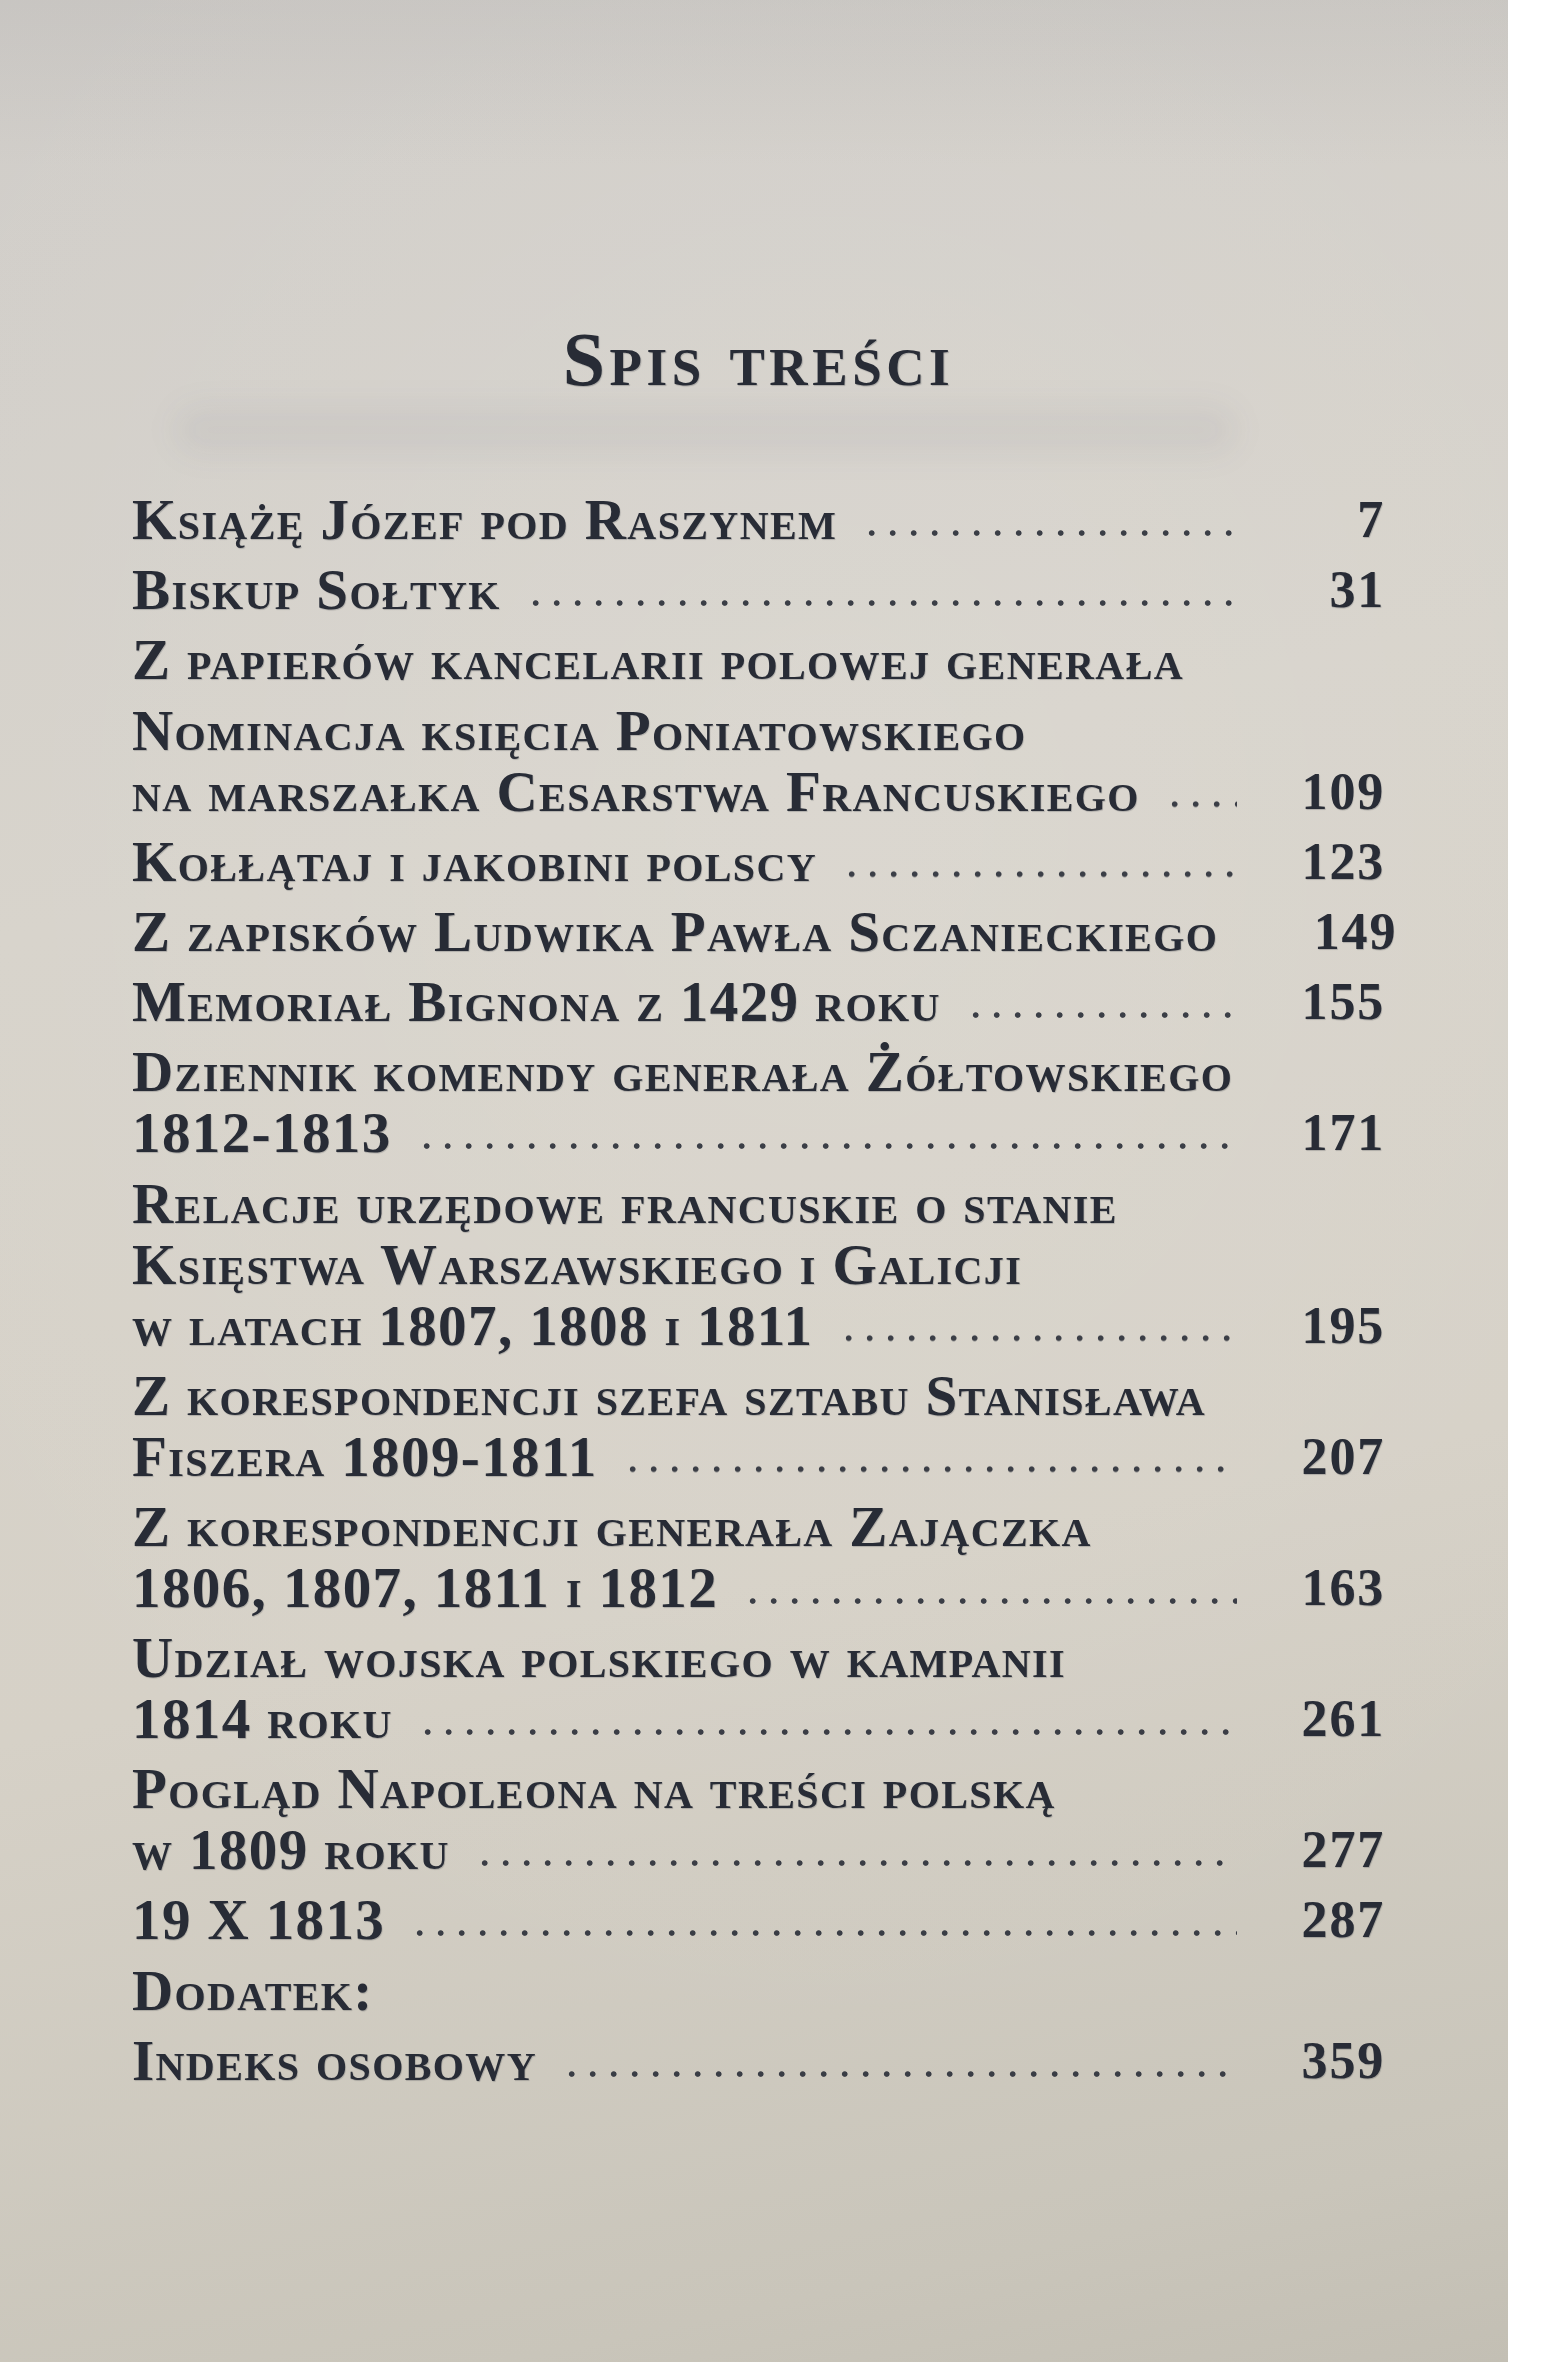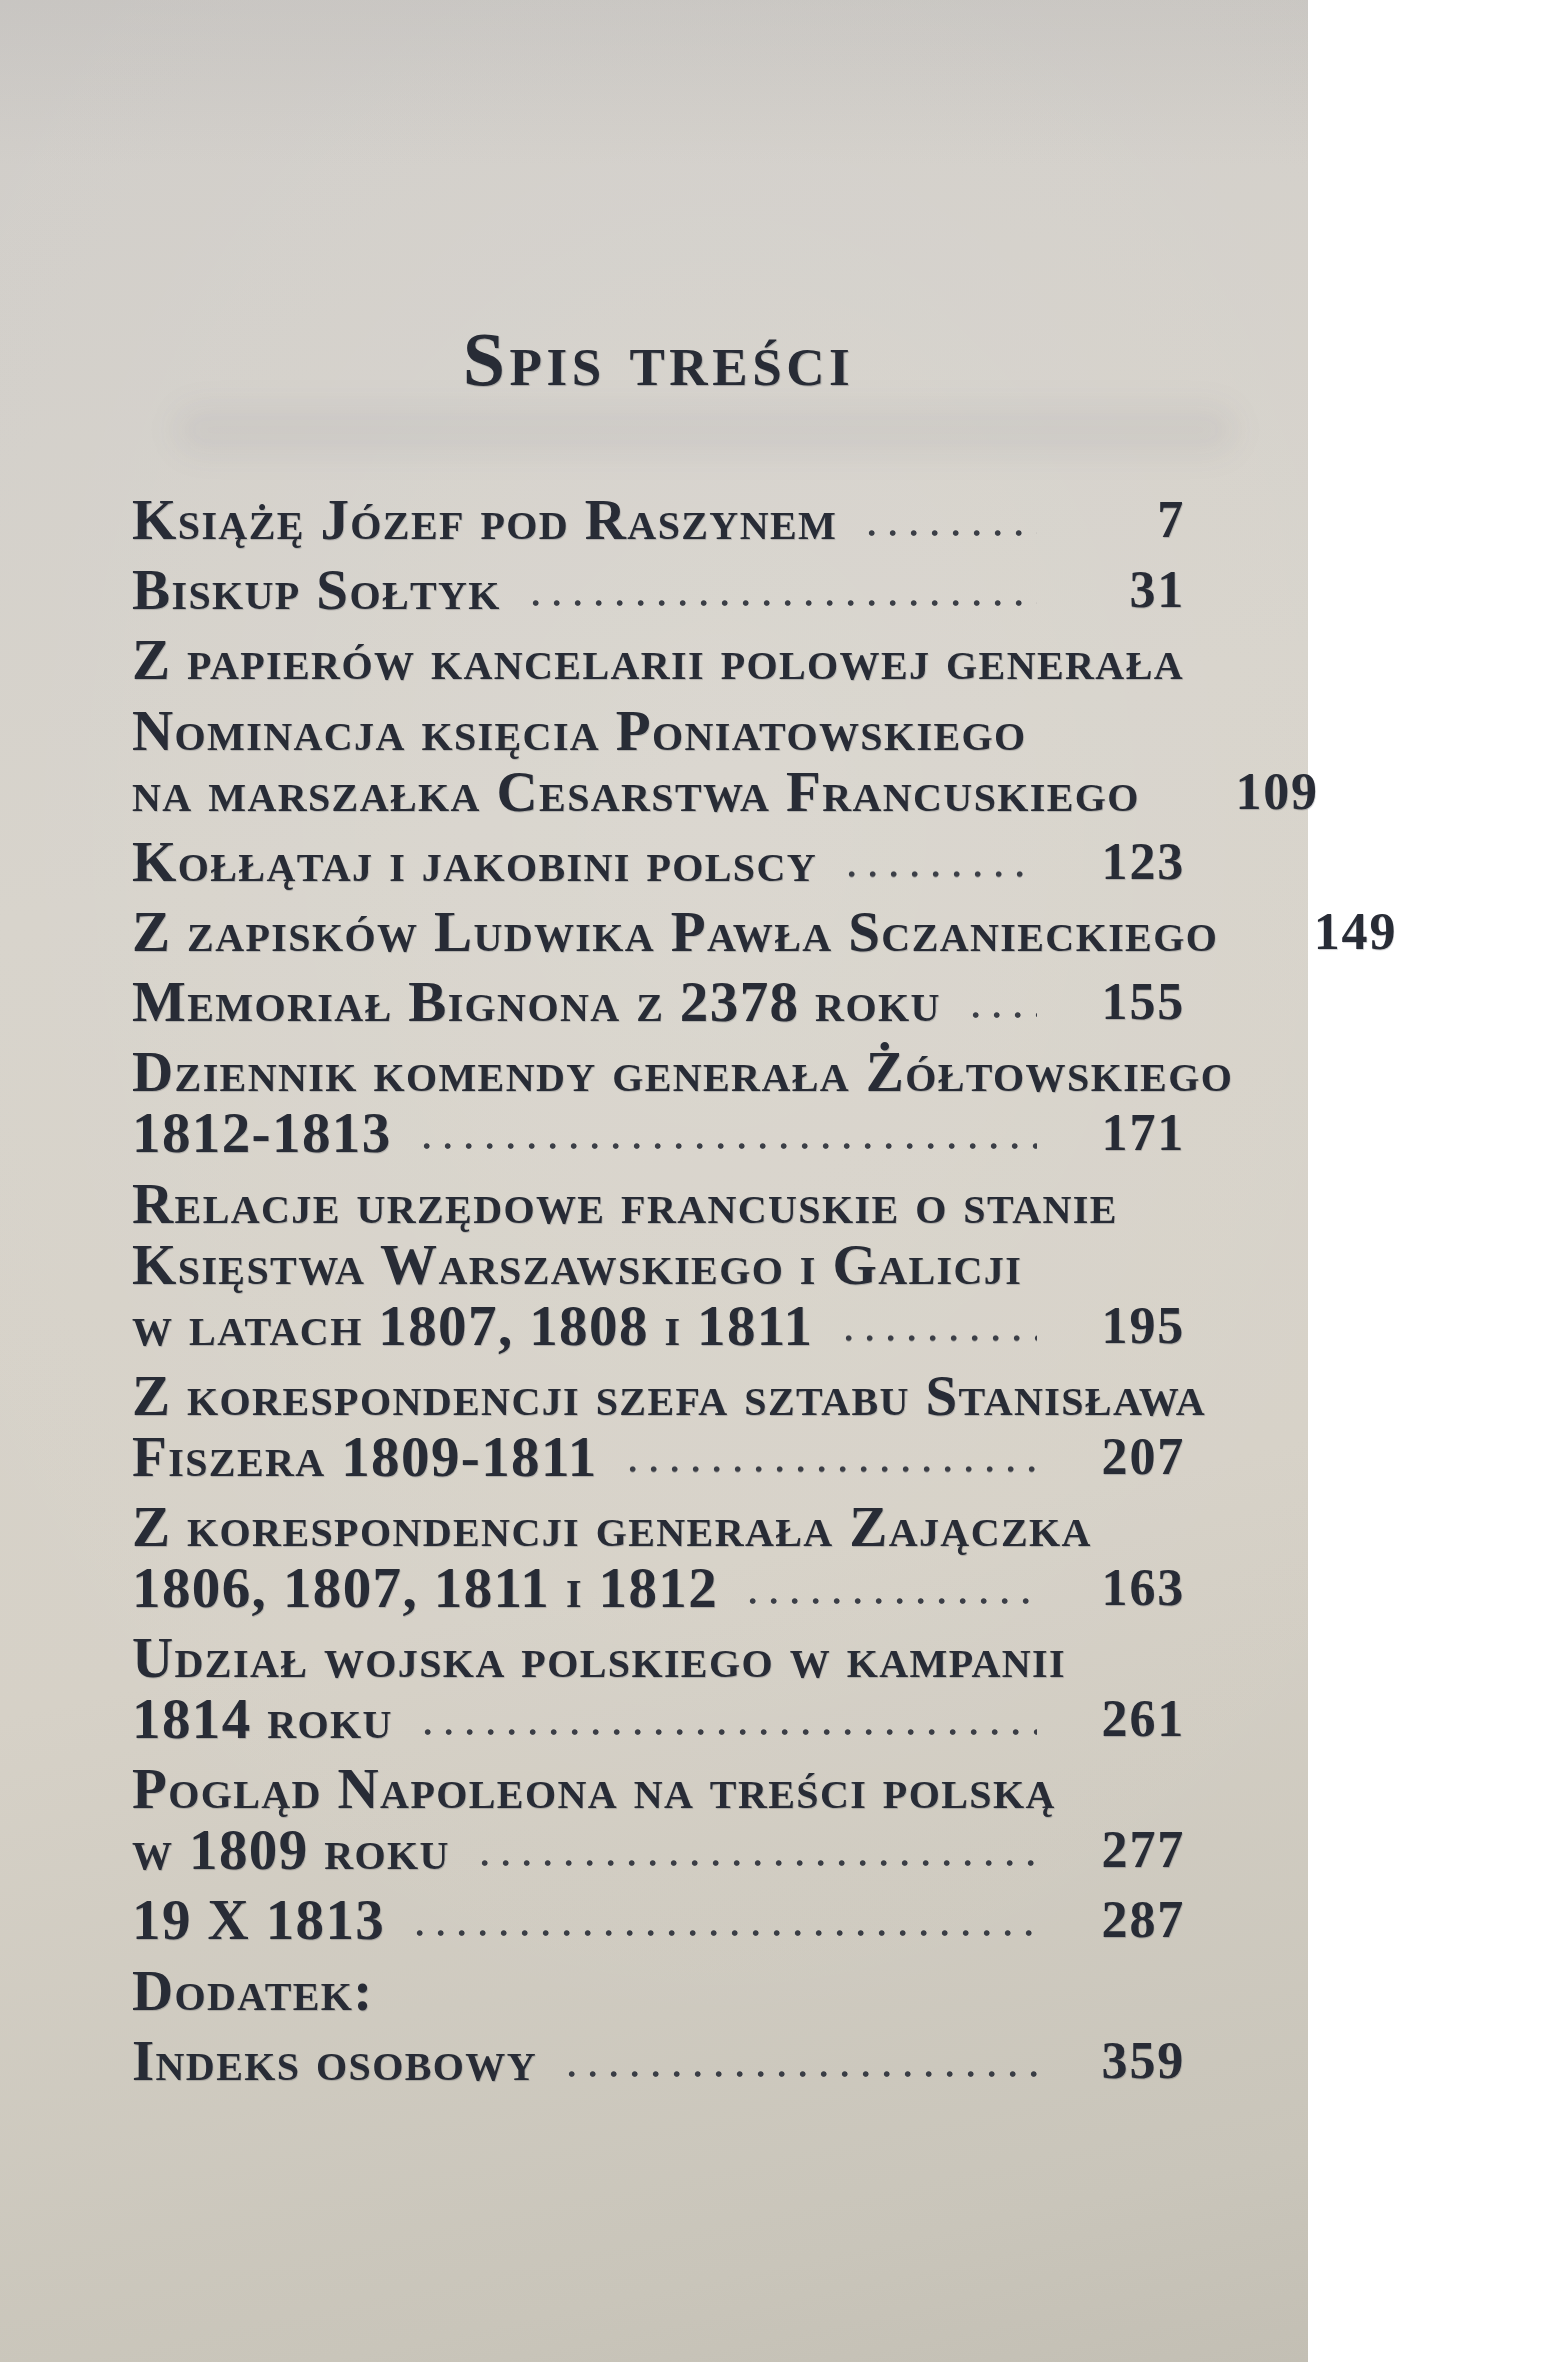--- a/index.html
+++ b/index.html
@@ -3,21 +3,21 @@
 <meta charset="utf-8">
 <style>
   html,body{margin:0;padding:0;}
   body{
     width:1561px;height:2363px;
     font-family:"Liberation Serif","DejaVu Serif",serif;
     overflow:hidden;
   }
   .page{
     position:relative;
-    width:1308px;height:2363px;
+    width:1508px;height:2363px;
     box-sizing:border-box;
     padding:321px 123px 0 132px;
     color:var(--ink,#282c36);
     background:
       linear-gradient(180deg, rgba(176,174,172,0.25) 0%, rgba(176,174,172,0) 7%),
       radial-gradient(120% 90% at 55% 35%, rgba(255,255,255,0.10), rgba(0,0,0,0) 60%),
       linear-gradient(168deg,#d0cdc9 0%,#d7d3cb 35%,#d6d1c7 65%,#c9c5ba 92%,#c3bfb4 100%);
   }
   .ghost{
     position:absolute;left:175px;top:406px;width:1061px;height:48px;
@@ -115,21 +115,21 @@
       </div>
       <div class="toc-entry">
         <div class="toc-line">
           <span class="sc t">Z zapisków Ludwika Pawła Sczanieckiego</span>
           <span class="leader"></span>
           <span class="pnum">149</span>
         </div>
       </div>
       <div class="toc-entry">
         <div class="toc-line">
-          <span class="sc t">Memoriał Bignona z 2378 roku</span>
+          <span class="sc t">Memoriał Bignona z 1429 roku</span>
           <span class="leader"></span>
           <span class="pnum">155</span>
         </div>
       </div>
       <div class="toc-entry">
         <div class="toc-line">
           <span class="sc t">Dziennik komendy generała Żółtowskiego</span>
         </div>
         <div class="toc-line">
           <span class="sc t">1812-1813</span>

